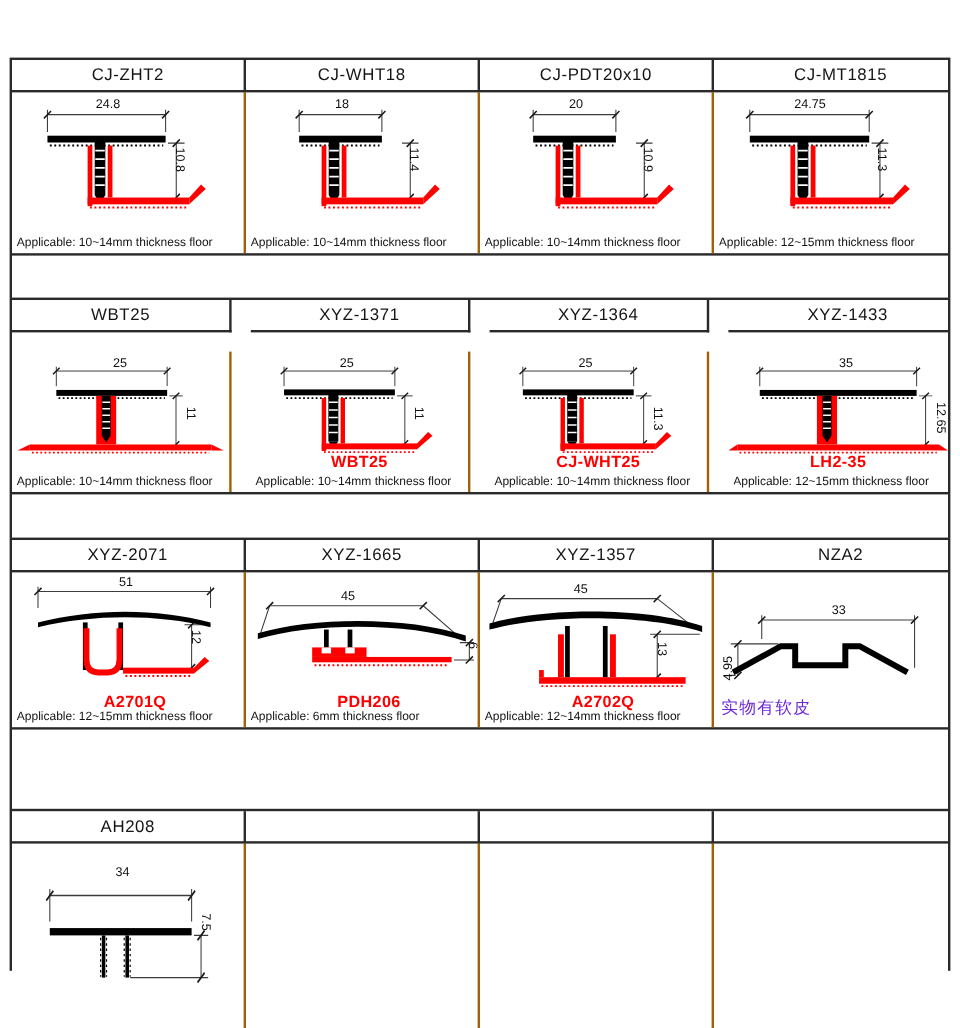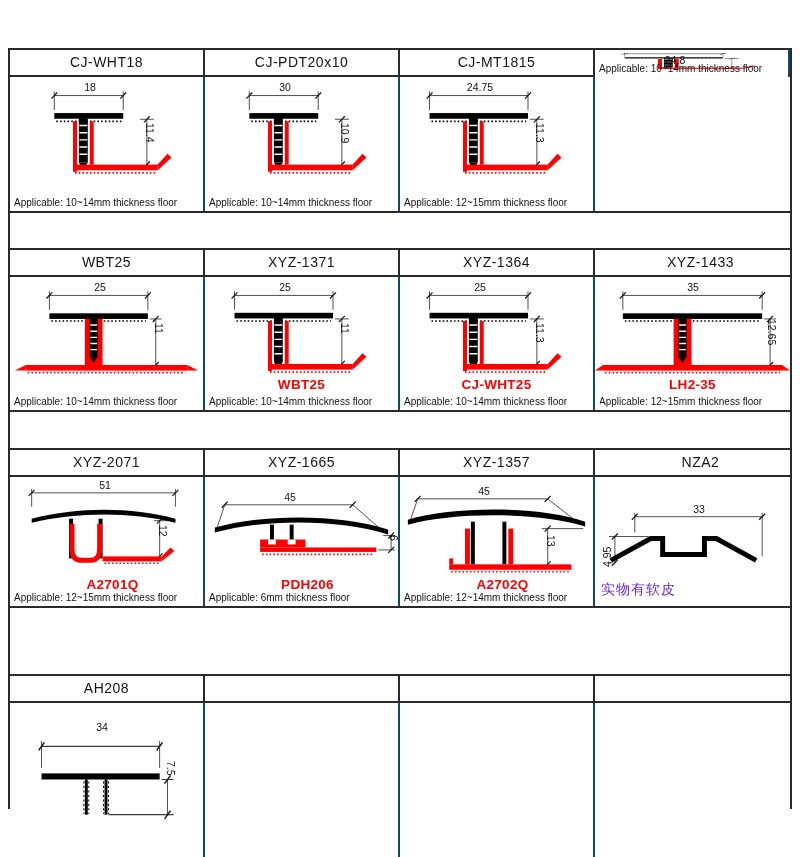--- a/index.html
+++ b/index.html
@@ -4,28 +4,28 @@
 <style>
   * { margin:0; padding:0; box-sizing:border-box; }
   html,body { background:#fff; }
   body { width:800px; height:857px; position:relative; font-family:"Liberation Sans", sans-serif; color:#111; }
   #sheet { position:absolute; left:8px; top:48px; width:784px; height:761px;
            border-left:2px solid #2a2a2a; border-right:2px solid #2a2a2a; }
   .grp { position:absolute; left:0; width:100%; display:grid;
          grid-template-columns:repeat(4,1fr); grid-template-rows:27px 1fr;
          border-top:2px solid #2a2a2a; border-bottom:2px solid #2a2a2a; background:#fff; }
   #g1 { top:0;    height:165px; }
-  #g2 { top:200px; height:164px; }
+  #g2 { top:200px; height:164px;gap:16px; }
   #g3 { top:400px; height:160px; }
   #g4 { top:626px; height:208px; border-bottom-width:3px; }
   .hcell { border-right:2px solid #2a2a2a; border-bottom:2px solid #2a2a2a;
            text-align:center; font-size:14px; letter-spacing:0.5px;
            line-height:25px; color:#151515; white-space:nowrap; overflow:hidden; }
   .hcell:nth-child(4) { border-right:none;padding-left:16px; }
-  .bcell { border-right:2px solid #0c4a6e; position:relative; overflow:hidden; }
+  .bcell { border-right:2px solid #a16207; position:relative; overflow:hidden; }
   .bcell:nth-child(8) { border-right:none;border-radius:19px; }
   .draw { position:absolute; inset:0; width:100%; height:100%; }
   .wdim { position:absolute; transform:translateX(-50%); font-size:10.5px; color:#111; white-space:nowrap; }
   .vdim { position:absolute; transform-origin:0 0; transform:rotate(90deg);
           font-size:10.5px; color:#111; white-space:nowrap; }
   .vdim-ccw { position:absolute; transform-origin:0 0; transform:rotate(-90deg);
           font-size:10.5px; color:#111; white-space:nowrap; }
   .note { position:absolute; left:4px; bottom:3px; font-size:10px; color:#131313; white-space:nowrap; }
   .rlabel { position:absolute; left:0; right:0; text-align:center; color:#fe0000;
             font-weight:700; font-size:13.5px; letter-spacing:0.3px; }
@@ -159,20 +159,21 @@
     <rect class="blk" x="32" y="52" width="120" height="4.5"></rect>
     <rect class="blk" x="76" y="56.5" width="3" height="26"></rect>
     <rect class="blk" x="96" y="56.5" width="3" height="26"></rect>
     <path class="barb" d="M75,58V82 M80,58V82 M95,58V82 M100,58V82"></path>
   </symbol>
 </svg>
 
 <div id="sheet">
 
   <div class="grp" id="g1">
+    <div class="hcell">CJ-ZHT2</div>
     <div class="hcell">CJ-WHT18</div>
     <div class="hcell">CJ-PDT20x10</div>
     <div class="hcell">CJ-MT1815</div>
 
     <div class="bcell">
       <svg class="draw" viewBox="0 0 196 130" preserveAspectRatio="none">
           <use href="#pA"></use>
         </svg>
       <span class="wdim" style="left:80px;top:4px">24.8</span>
       <span class="vdim" style="left:146px;top:46px">10.8</span>
@@ -183,21 +184,21 @@
           <use href="#pAn"></use>
         </svg>
       <span class="wdim" style="left:80px;top:4px">18</span>
       <span class="vdim" style="left:146px;top:46px">11.4</span>
       <span class="note">Applicable: 10~14mm thickness floor</span>
     </div>
     <div class="bcell">
       <svg class="draw" viewBox="0 0 196 130" preserveAspectRatio="none">
           <use href="#pAn"></use>
         </svg>
-      <span class="wdim" style="left:80px;top:4px">30</span>
+      <span class="wdim" style="left:80px;top:4px">20</span>
       <span class="vdim" style="left:146px;top:46px">10.9</span>
       <span class="note">Applicable: 10~14mm thickness floor</span>
     </div>
     <div class="bcell">
       <svg class="draw" viewBox="0 0 196 130" preserveAspectRatio="none">
           <use href="#pA"></use>
         </svg>
       <span class="wdim" style="left:80px;top:4px">24.75</span>
       <span class="vdim" style="left:146px;top:46px">11.3</span>
       <span class="note">Applicable: 12~15mm thickness floor</span>

